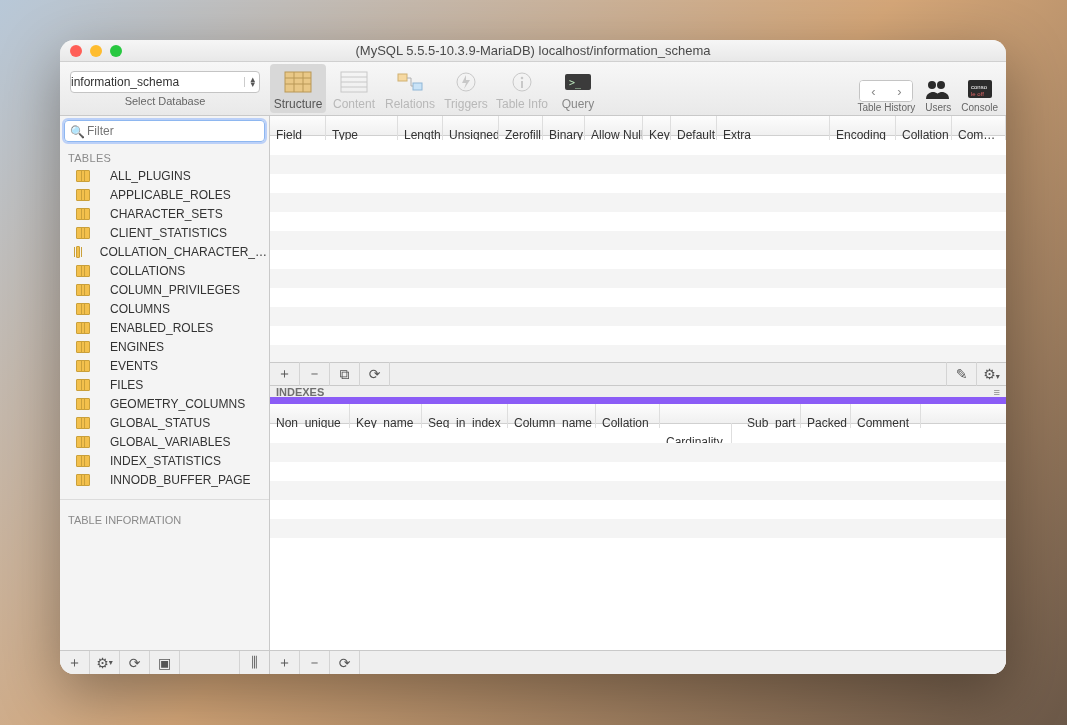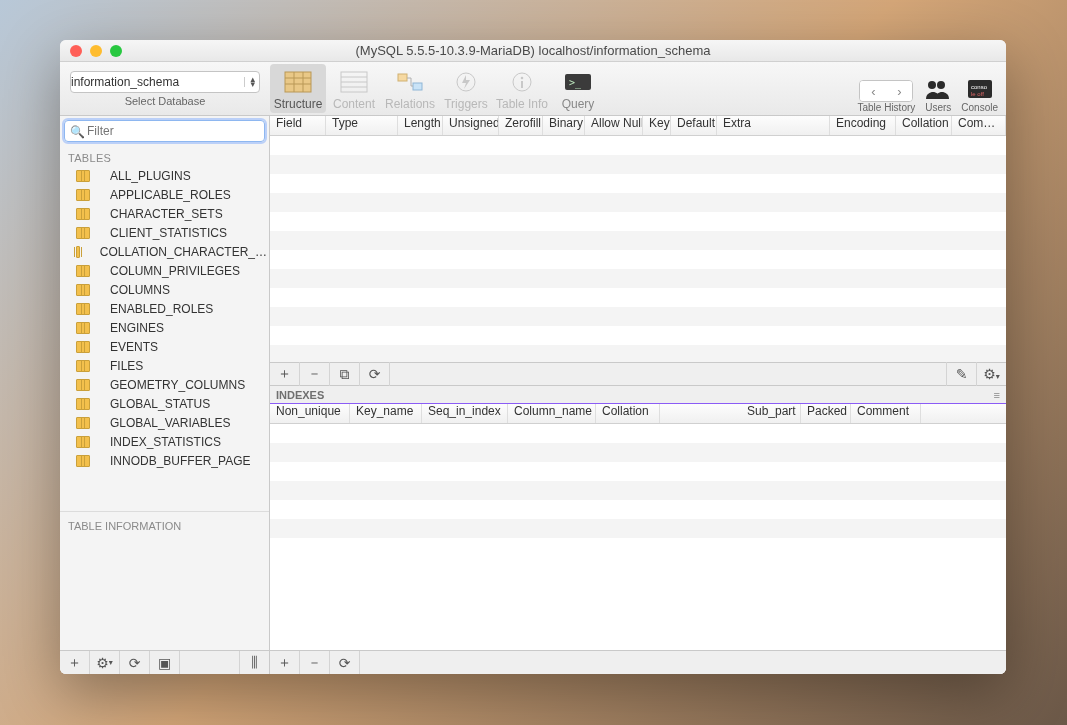--- a/index.html
+++ b/index.html
@@ -10,21 +10,21 @@
     background: linear-gradient(135deg,#b8c8d8 0%,#d4a678 50%,#6b5848 100%);
     width: 1067px; height: 725px;
     position: relative;
     overflow: hidden;
   }
   .window {
     position: absolute;
     left: 60px; top: 40px;
     width: 946px; height: 634px;
     background: #ececec;
-    border-radius: 6px;
+    border-radius: 14px;
     box-shadow: 0 20px 60px rgba(0,0,0,0.35);
     display: flex; flex-direction: column;
     overflow: hidden;
   }
   .titlebar {
     height: 22px;
     display: flex; align-items: center;
     background: linear-gradient(#f6f6f6,#e8e8e8);
     border-bottom: 1px solid #d0d0d0;
     position: relative;
@@ -67,36 +67,36 @@
   .search{width:100%;height:22px;border:1px solid #8eb7f0;border-radius:4px;padding:0 6px 0 22px;
           font-size:12px;outline:2px solid rgba(80,140,255,.35);outline-offset:0;}
   .search-wrap{position:relative;}
   .search-wrap .mag{position:absolute;left:10px;top:9px;color:#888;font-size:12px;}
   .section-head{font-size:11px;color:#8a8a8a;padding:6px 8px 2px;letter-spacing:.3px;}
   .tbllist{flex:1;overflow:hidden;padding:0 2px;}
   .tblrow{display:flex;align-items:center;gap:20px;height:19px;padding-left:14px;font-size:12px;color:#333;white-space:nowrap;overflow:hidden;text-overflow:ellipsis;}
   .tblrow .ticon{width:14px;height:12px;background:#f3c04c;border:1px solid #caa03a;position:relative;border-radius:1px;}
   .tblrow .ticon::before{content:"";position:absolute;left:4px;top:0;bottom:0;border-left:1px solid #caa03a;}
   .tblrow .ticon::after{content:"";position:absolute;right:4px;top:0;bottom:0;border-left:1px solid #caa03a;}
-  .infohead{font-size:11px;color:#8a8a8a;padding:8px 8px;border-top:1px solid #dcdcdc;}
+  .infohead{font-size:11px;color:#8a8a8a;padding:14px 8px;border-top:1px solid #dcdcdc;}
   .side-foot{height:24px;border-top:1px solid #c9c9c9;background:#efefef;display:flex;align-items:center;gap:0;}
   .side-foot button,.bottom-bar button{width:30px;height:24px;border:none;border-right:1px solid #d4d4d4;background:transparent;color:#555;font-size:14px;display:flex;align-items:center;justify-content:center;}
   .side-foot .spacer{flex:1;}
   
   .main{flex:1;display:flex;flex-direction:column;background:#fff;}
   .grid-head{display:flex;height:20px;background:linear-gradient(#fdfdfd,#f0f0f0);border-bottom:1px solid #d0d0d0;font-size:12px;color:#333;}
-  .grid-head .col{padding:0 6px;border-right:1px solid #dedede;white-space:nowrap;overflow:hidden;}
+  .grid-head .col{padding:12px 6px;border-right:1px solid #dedede;white-space:nowrap;overflow:hidden;}
   .grid-body{flex:1;overflow:hidden;}
   .gridrows .gridrow{height:19px;}
   .gridrows .gridrow:nth-child(even){background:#f4f4f4;}
   .midbar{height:24px;border-top:1px solid #c9c9c9;border-bottom:1px solid #c9c9c9;background:#efefef;display:flex;align-items:center;}
   .midbar button{width:30px;height:24px;border:none;border-right:1px solid #d4d4d4;background:transparent;color:#555;font-size:14px;}
   .midbar .spacer{flex:1;}
   .midbar .rbtn{border-left:1px solid #d4d4d4;border-right:none;}
-  .ix-head{height:18px;background:#efefef;border-bottom:1px solid #8b5cf6;display:flex;align-items:center;padding:0 6px;font-size:11px;color:#6f6f6f;font-weight:600;justify-content:space-between;}
+  .ix-head{height:18px;background:#efefef;border-bottom:7px solid #8b5cf6;display:flex;align-items:center;padding:0 6px;font-size:11px;color:#6f6f6f;font-weight:600;justify-content:space-between;}
   .ix-body{flex:1;display:flex;flex-direction:column;}
   .bottom-bar{height:24px;border-top:1px solid #c9c9c9;background:#efefef;display:flex;align-items:center;}
   
   svg{display:block;}
   .dim{color:#b8b8b8;}
 </style>
 </head>
 <body>
 
 <div class="window">
@@ -238,20 +238,24 @@
             <span class="ticon"></span>
             <span>CHARACTER_SETS</span>
           </div>
           <div class="tblrow">
             <span class="ticon"></span>
             <span>CLIENT_STATISTICS</span>
           </div>
           <div class="tblrow">
             <span class="ticon"></span>
             <span>COLLATION_CHARACTER_…</span>
+          </div>
+          <div class="tblrow">
+            <span class="ticon"></span>
+            <span>COLLATIONS</span>
           </div>
           <div class="tblrow">
             <span class="ticon"></span>
             <span>COLUMN_PRIVILEGES</span>
           </div>
           <div class="tblrow">
             <span class="ticon"></span>
             <span>COLUMNS</span>
           </div>
           <div class="tblrow">

